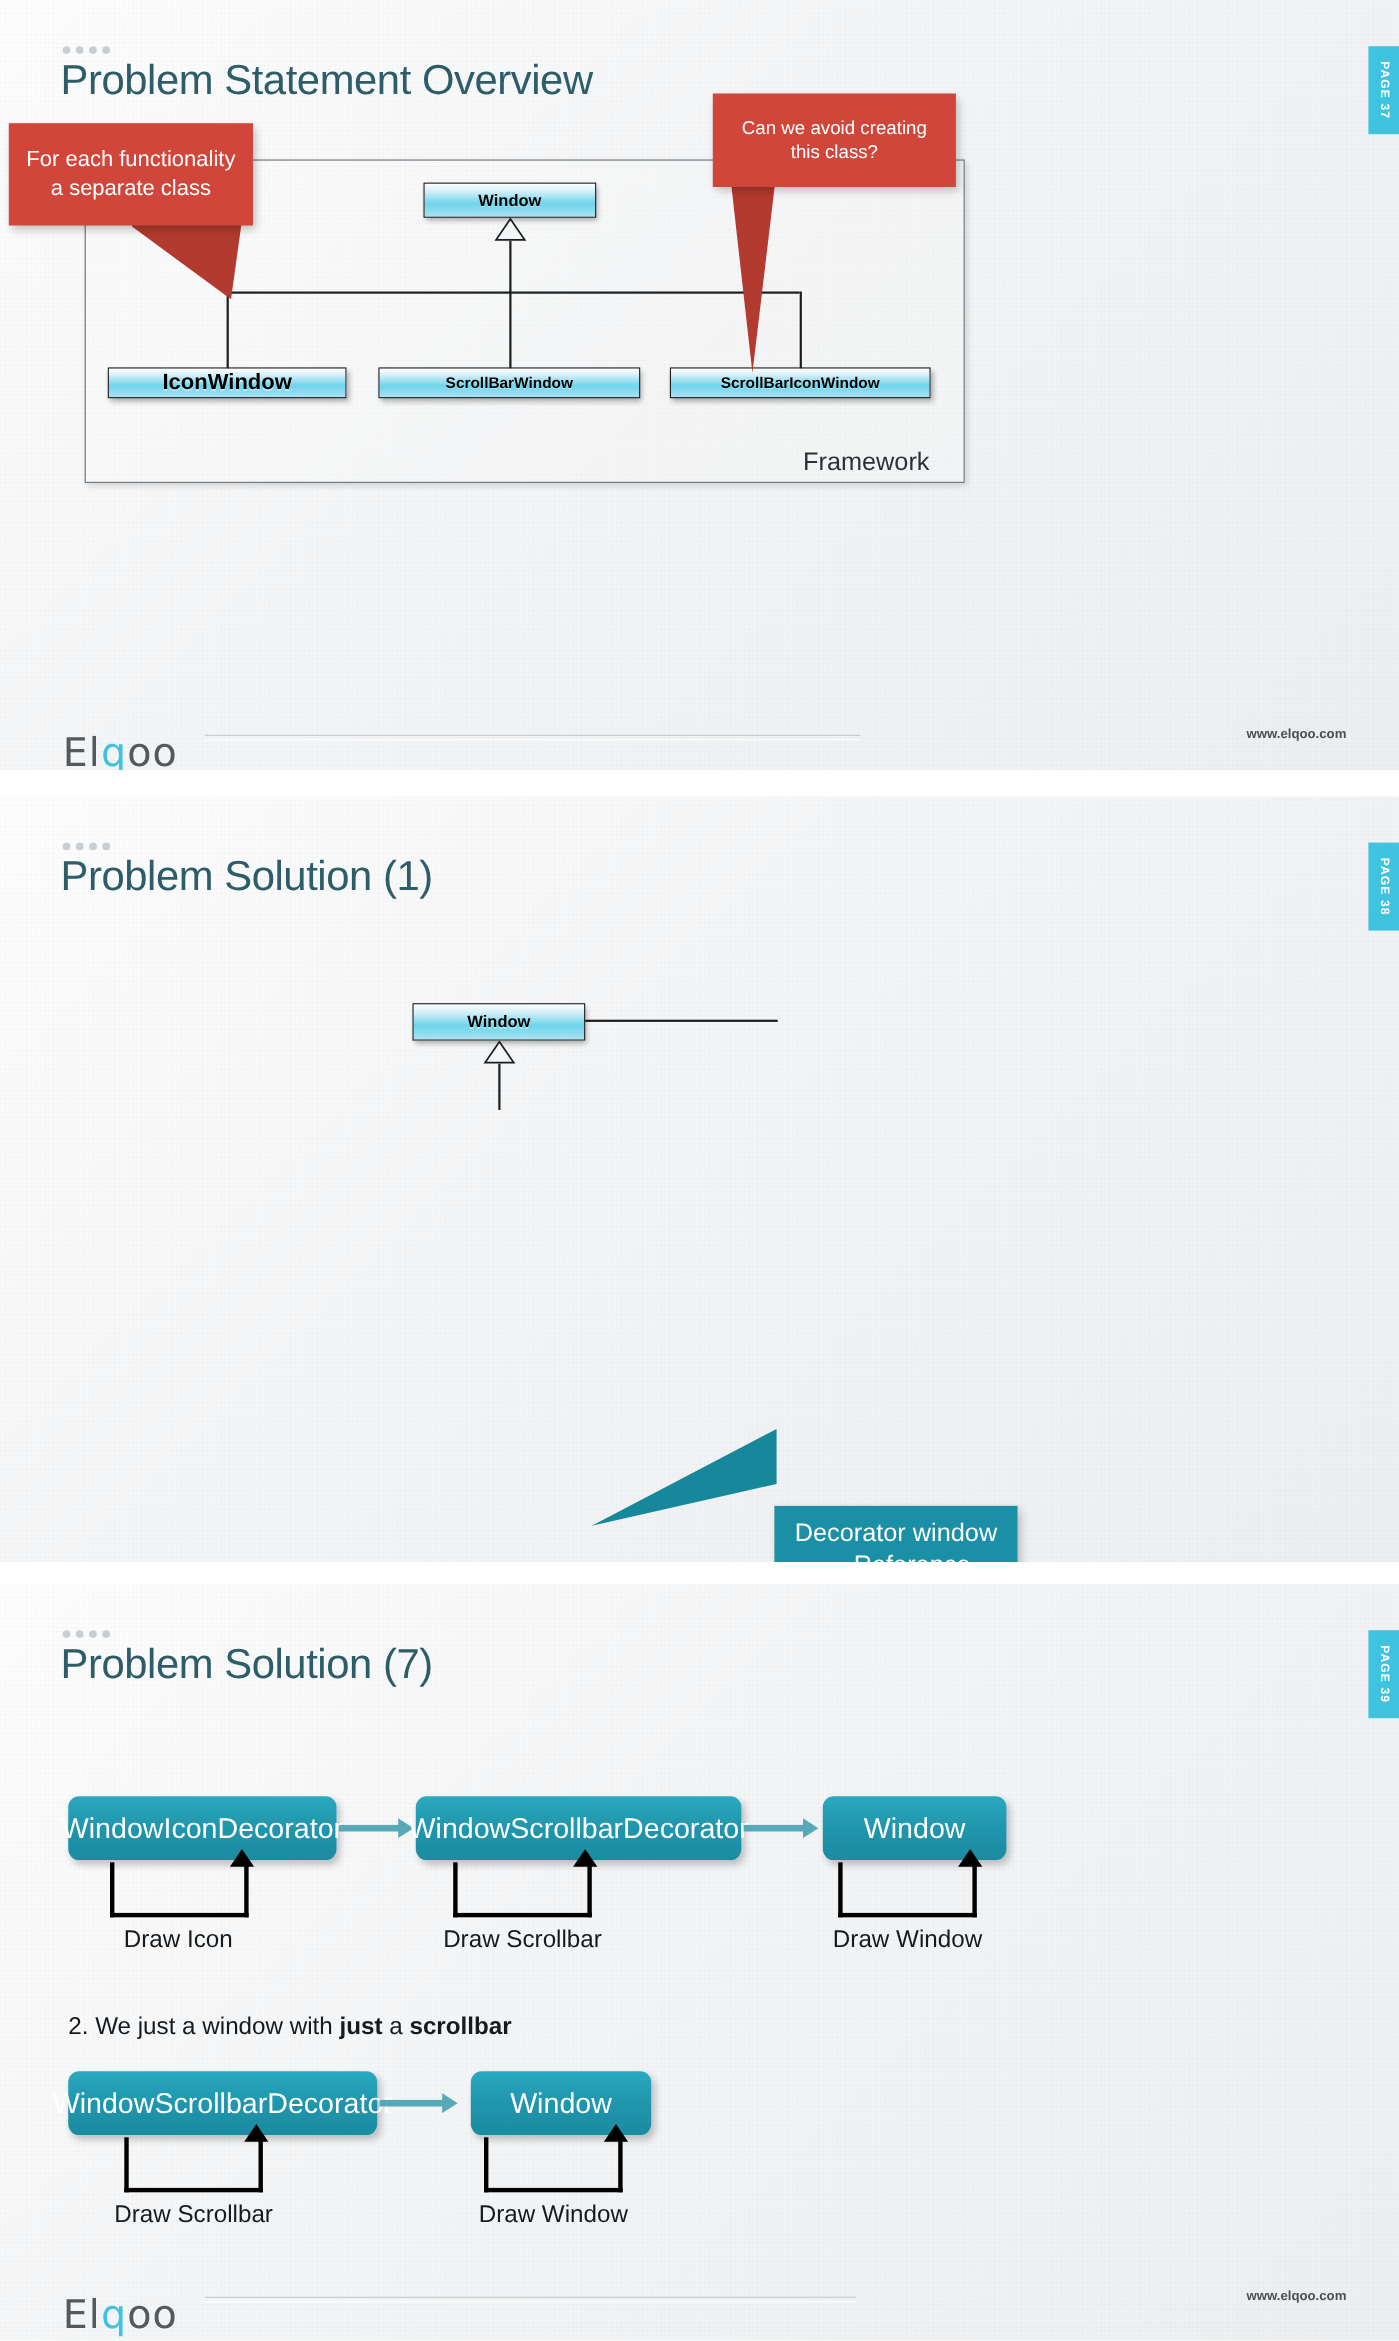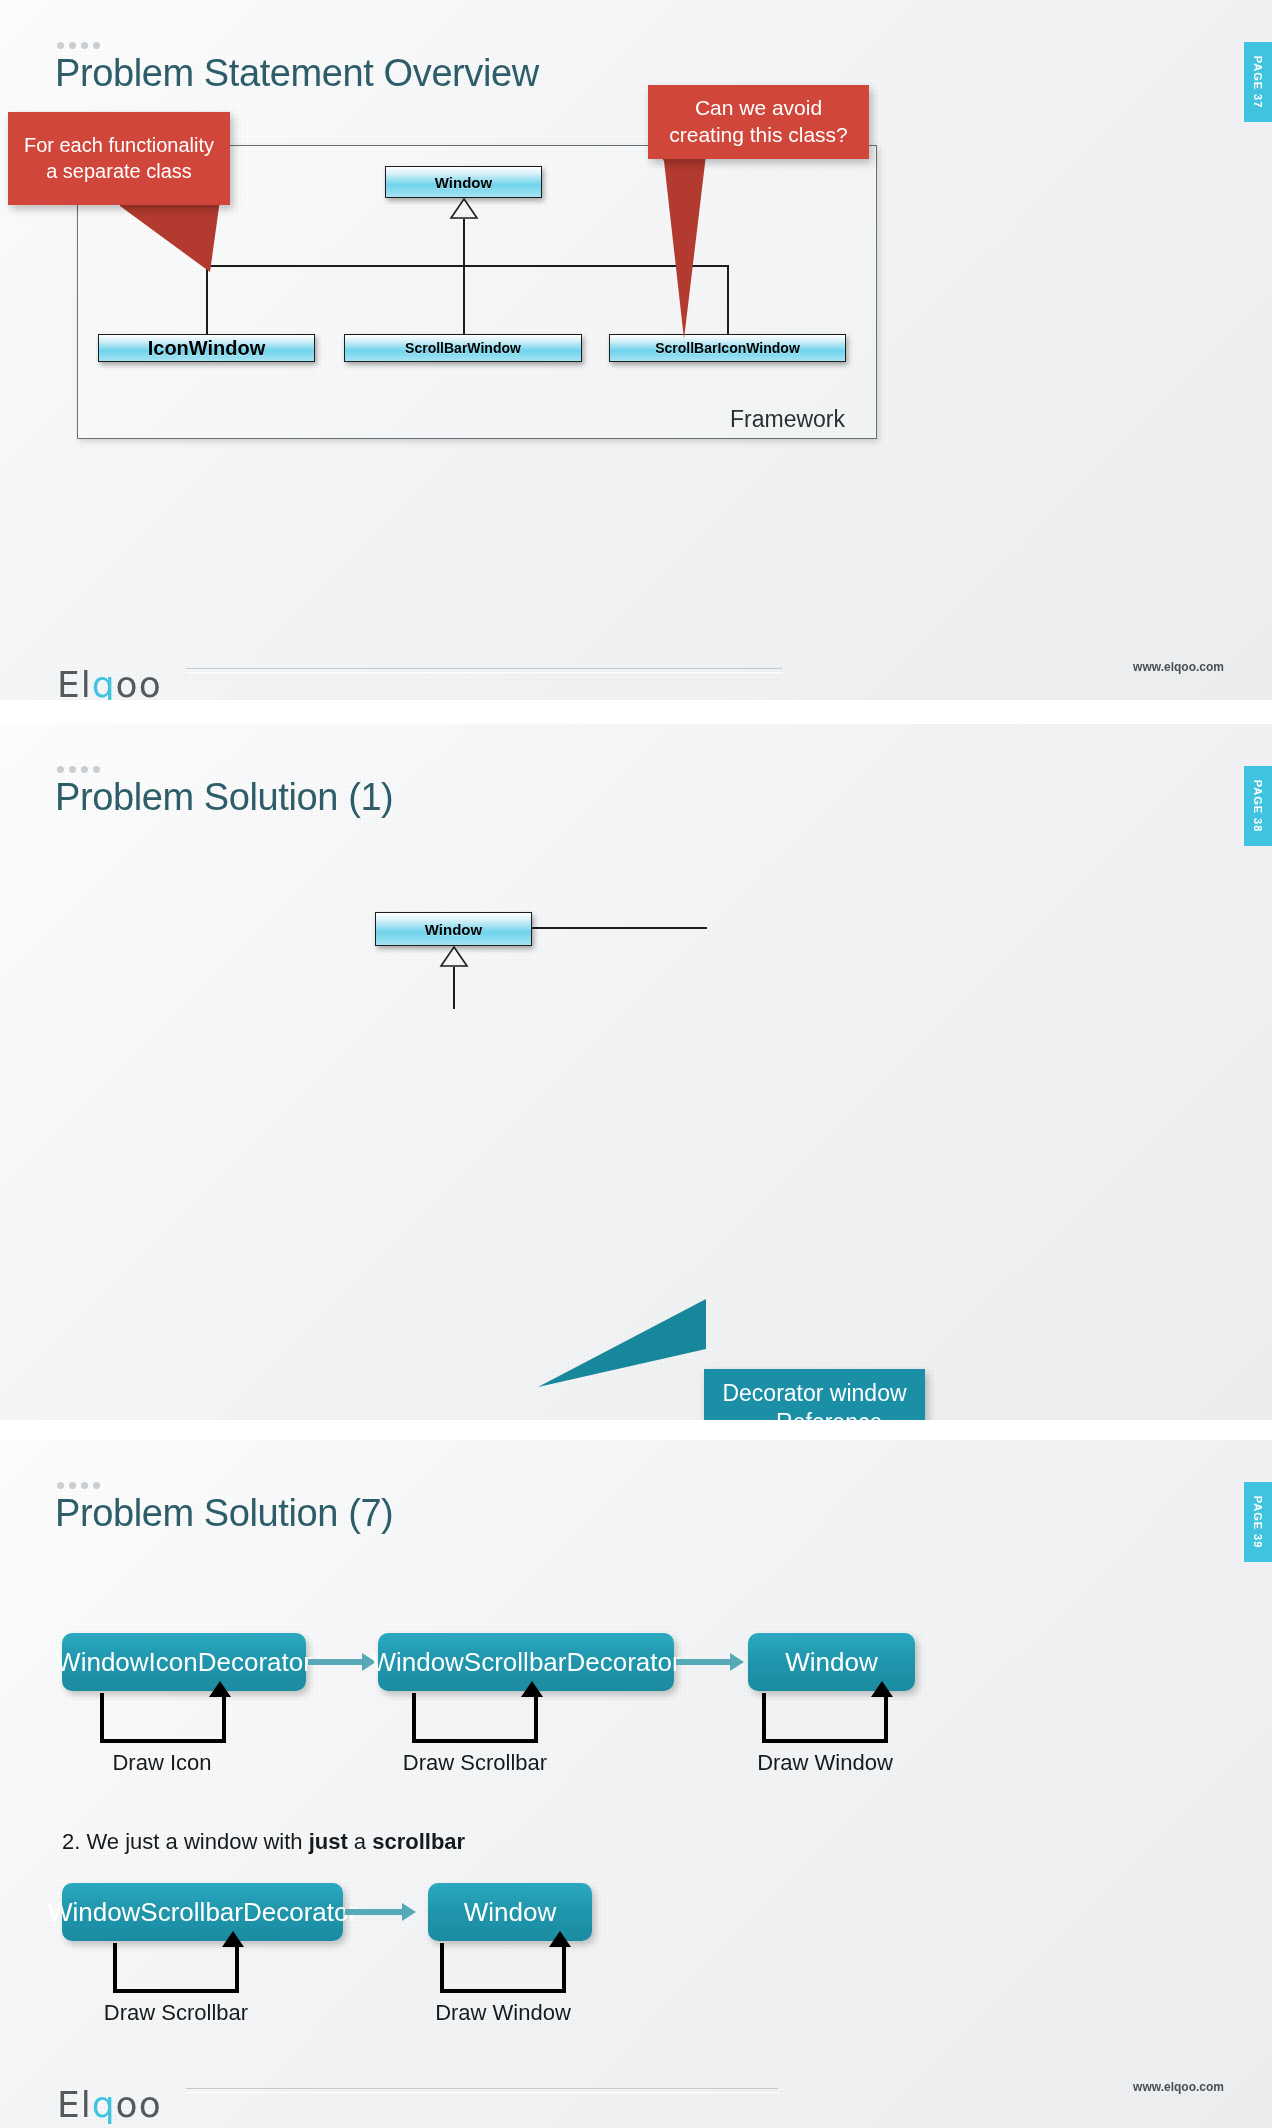--- a/index.html
+++ b/index.html
@@ -251,21 +251,21 @@
     <svg style="position:absolute; left:120px; top:200px;" width="170" height="80">
       <polygon points="0,0 100,0 90,72 0,6" fill="#b33a2e"></polygon>
     </svg>
     <div class="callout red" style="left:8px; top:112px; width:222px; height:93px; font-size:20px; padding:0 14px;">
       <span>For each functionality a separate class</span>
     </div>
 
     <svg style="position:absolute; left:660px; top:155px;" width="90" height="190">
       <polygon points="0,0 46,0 24,184 4,6" fill="#b33a2e"></polygon>
     </svg>
-    <div class="callout red" style="left:648px; top:85px; width:221px; height:74px; font-size:21px; padding:0 12px;">
+    <div class="callout red" style="left:648px; top:85px; width:221px; height:85px; font-size:17px; padding:0 12px;">
       <span>Can we avoid creating this class?</span>
     </div>
 
     <div class="footer" style="top:640px;">
       <div class="logo">El<span class="qtail">q</span>oo</div>
       <div class="footer-rule" style="width:596px;"></div>
       <div class="footer-rule2" style="width:596px;"></div>
       <div class="footer-url">www.elqoo.com</div>
     </div>
   </div>

